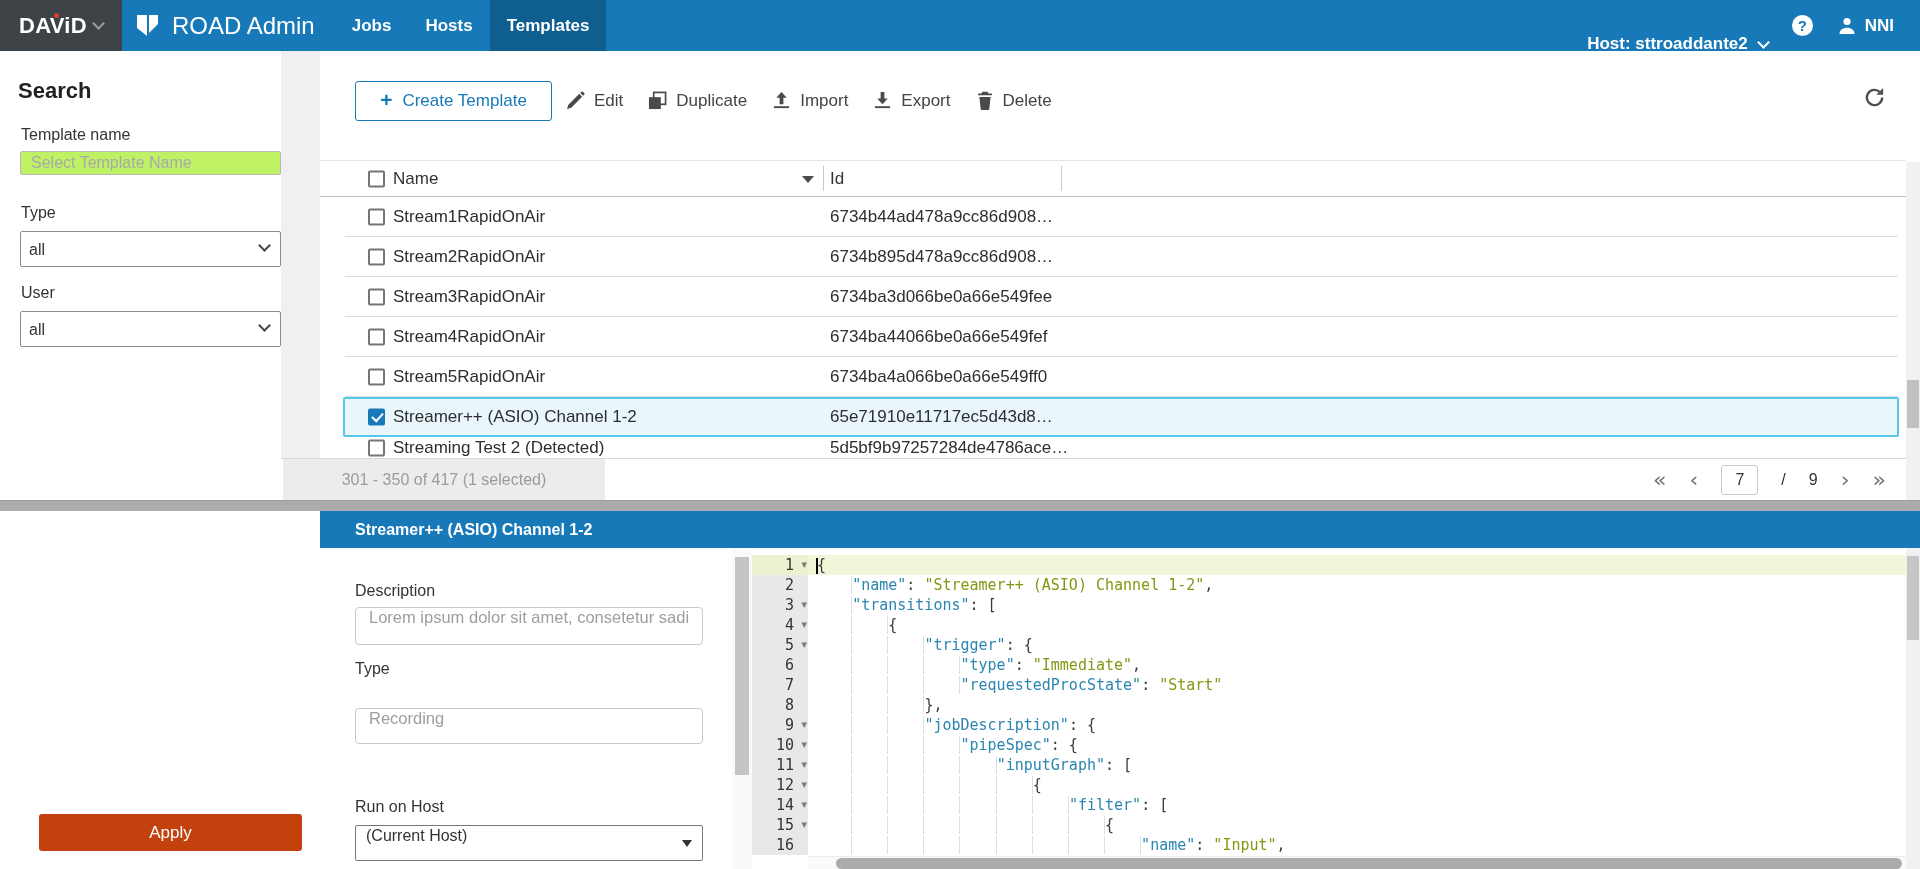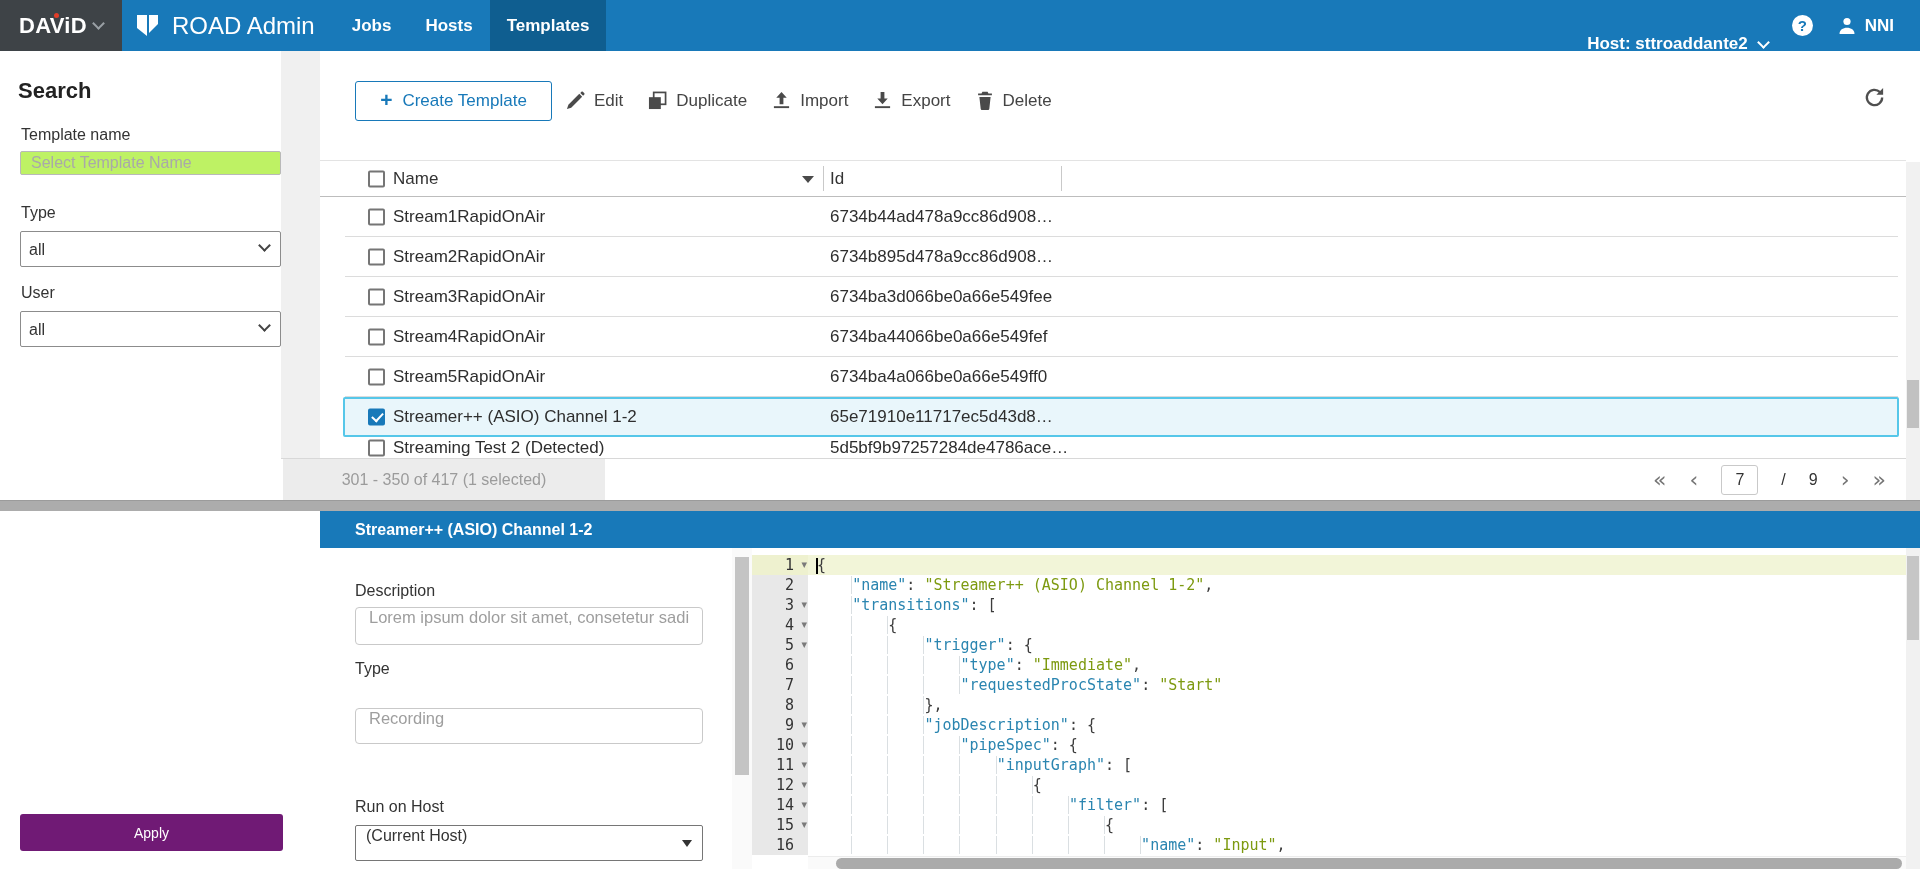--- a/index.html
+++ b/index.html
@@ -31,21 +31,21 @@
   .search-title { position:absolute; top:27px; left:18px; font-size:22px; font-weight:bold; color:#222; }
   .fld-label { position:absolute; left:21px; font-size:16px; color:#333; }
   .lbl-tname { top:75px; } .lbl-type { top:153px; } .lbl-user { top:233px; }
   .txt-input { position:absolute; left:20px; width:261px; height:24px; border:1px solid #b9b9b9; border-radius:2px; padding:0 10px; font-size:16px; font-family:"Liberation Sans",sans-serif; color:#333; background:#bef264; }
   .txt-input::placeholder { color:#a9a9a9; }
   .inp-tname { top:100px; }
   .sel-wrap { position:absolute; left:20px; width:261px; height:36px; }
   .sel-type { top:180px; } .sel-user { top:260px; }
   .sel-wrap select { width:100%; height:100%; border:1px solid #8c8c8c; border-radius:2px; background:#fff; font-size:16px; font-family:"Liberation Sans",sans-serif; color:#333; padding:0 28px 0 8px; appearance:none; -webkit-appearance:none; }
   .sel-chev { position:absolute; right:12px; top:14px; color:#444; pointer-events:none; }
-  .apply-btn { position:absolute; left:20px; top:763px; width:263px; height:37px; background:#701a75; color:#fff; border:none; border-radius:3px; font-size:14px; font-family:"Liberation Sans",sans-serif; cursor:pointer; }
+  .apply-btn { position:absolute; left:39px; top:763px; width:263px; height:37px; background:#c2410c; color:#fff; border:none; border-radius:3px; font-size:17px; font-family:"Liberation Sans",sans-serif; cursor:pointer; }
 
   
   .gutter-strip { position:absolute; left:281px; top:51px; width:39px; height:407px; background:#f0f0f0; }
 
   
   .main-top { position:absolute; left:320px; top:51px; right:14px; height:449px; background:#fff; }
   .toolbar { position:absolute; left:0; top:0; right:0; height:109px; }
   .create-btn { position:absolute; left:35px; top:30px; width:197px; height:40px; background:#fff; border:1px solid #1879b9; border-radius:3px; color:#1879b9; font-size:17px; font-family:"Liberation Sans",sans-serif; display:flex; align-items:center; justify-content:center; gap:10px; cursor:pointer; }
   .create-plus { font-size:21px; font-weight:bold; margin-top:-2px; }
   .actions { position:absolute; left:246px; top:30px; height:40px; display:flex; align-items:center; gap:25px; }

